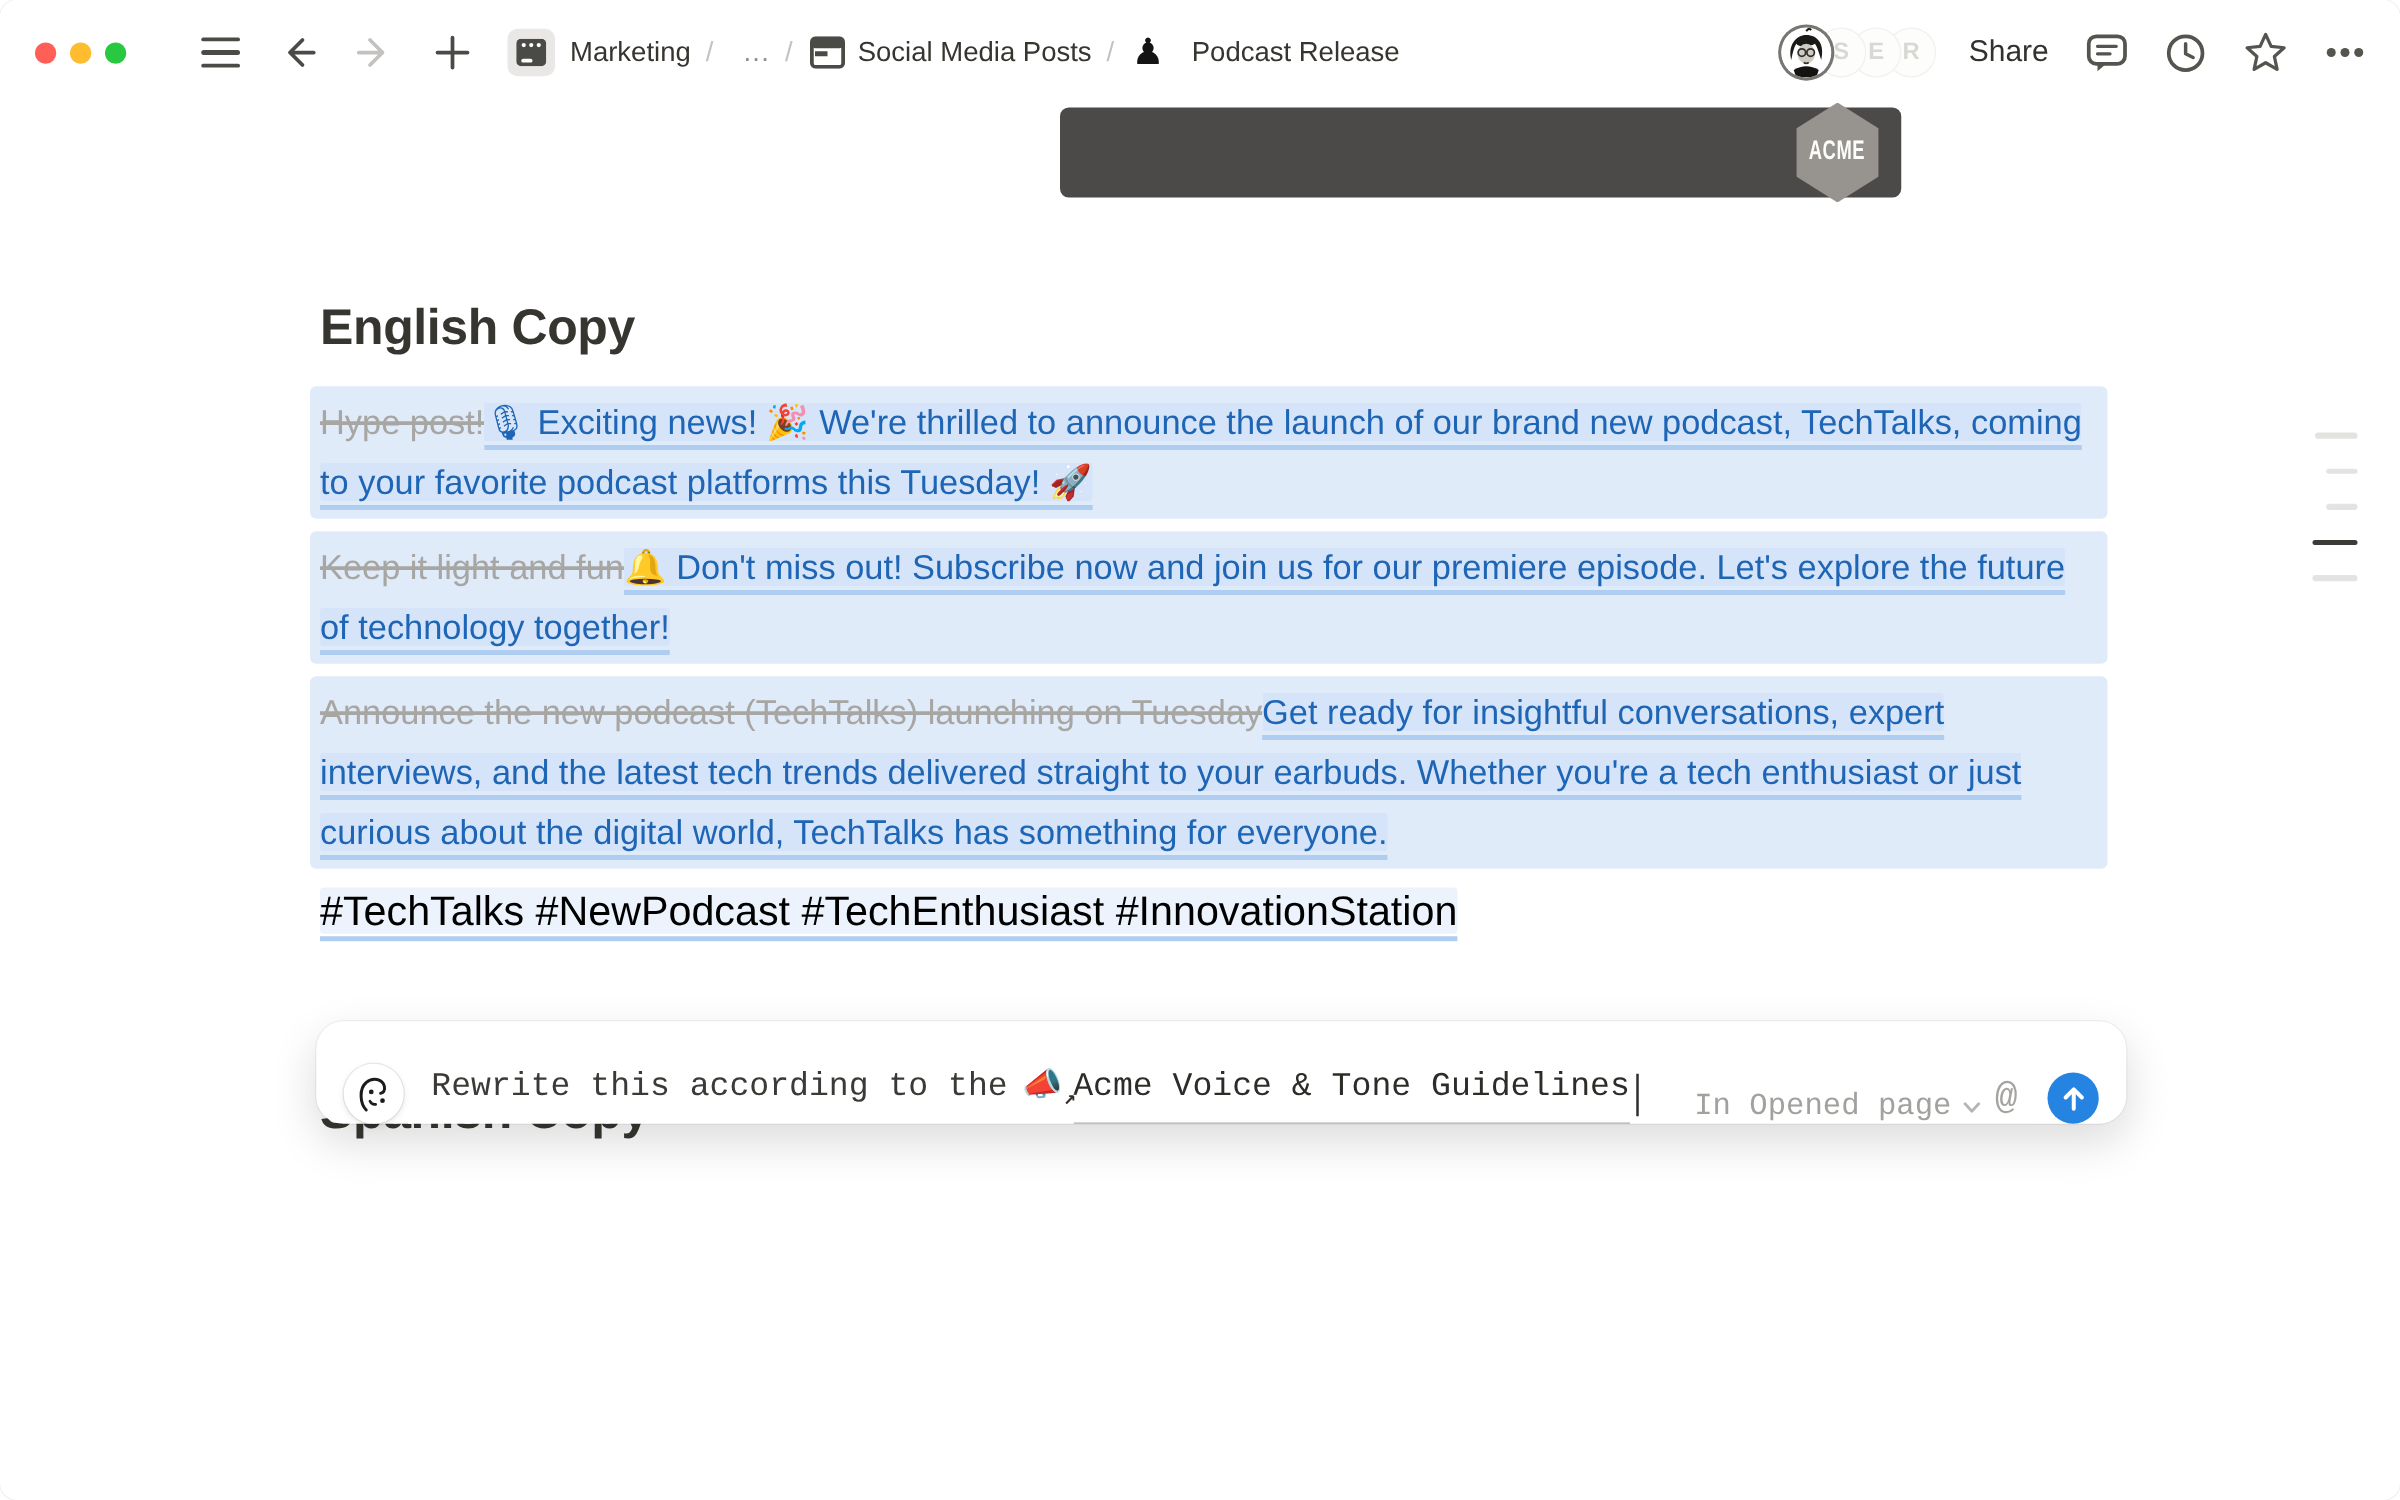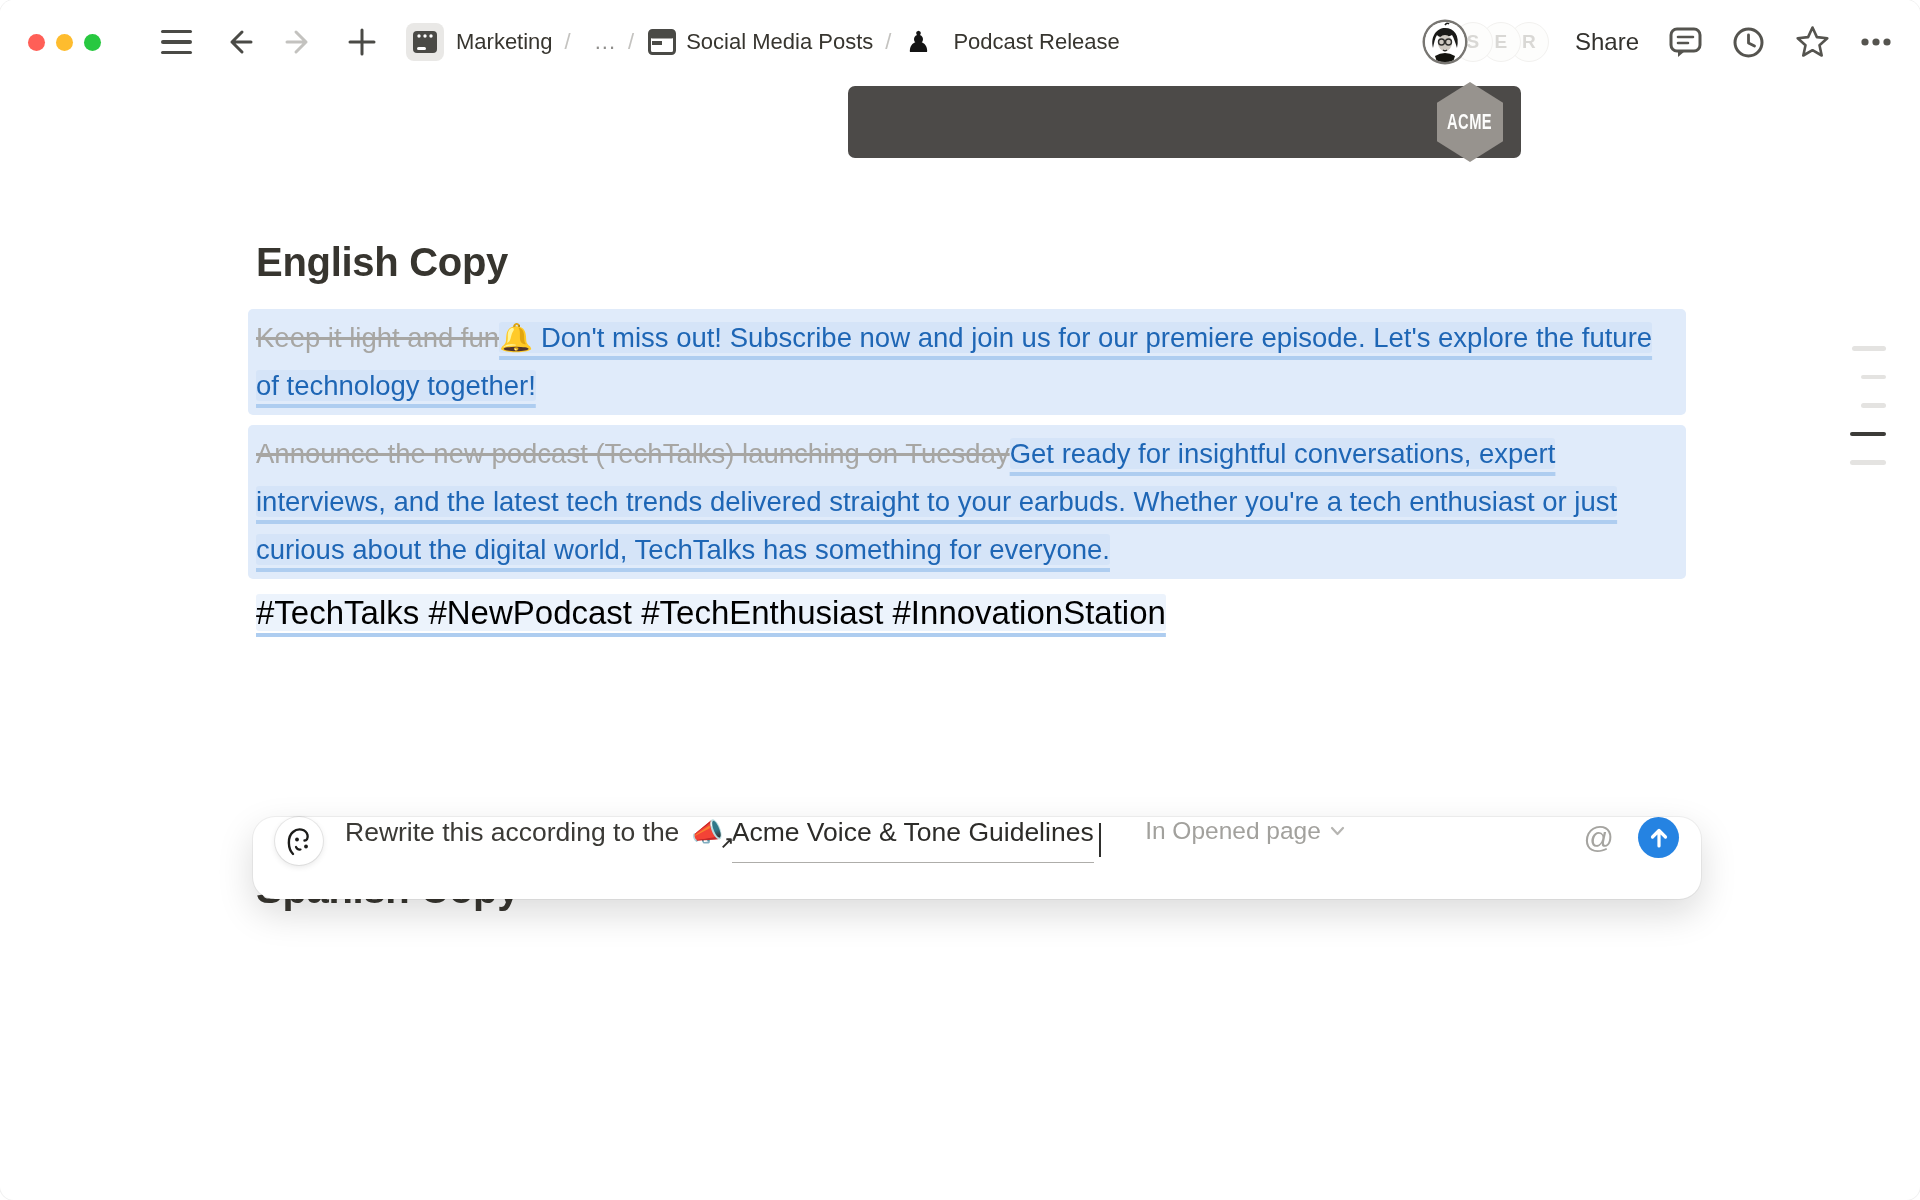--- a/index.html
+++ b/index.html
@@ -63,22 +63,23 @@
     -webkit-box-decoration-break:clone; box-decoration-break:clone;
   }
   .hashtags-line { margin:3px -8px 0; padding:0 8px; font-size:33px; line-height:48px; }
   .hashtags-line .ins { background:#ecf3fc; }
 
   .next-heading { position:absolute; left:256px; top:867px; font-size:40px; font-weight:700; color:#37352f; z-index:1; letter-spacing:-0.3px; }
 
   
   .ai-bar {
     position:absolute; left:253px; top:817px; width:1448px; height:82px; background:#ffffff;
-    border-radius:22px; z-index:5; display:flex; align-items:flex-start; padding:0 22px;
+    border-radius:22px; z-index:5; display:flex; align-items:flex-end; padding:0 22px;
     box-shadow:0 0 0 1px rgba(15,15,15,0.05), 0 14px 36px rgba(15,15,15,0.15);
+    font-family:Liberation Mono, monospace;
   }
   .ai-face {
     width:48px; height:48px; border-radius:50%; flex:none; margin-right:22px;
     box-shadow:0 0 0 1px rgba(0,0,0,0.08), 0 2px 6px rgba(0,0,0,0.10);
     display:flex; align-items:center; justify-content:center; background:#fff;
   }
   .prompt { font-size:26.5px; color:#3b3a36; display:flex; align-items:baseline; white-space:nowrap; }
   .mention-emoji { position:relative; font-size:26px; margin:0 8px 0 12px; }
   .mention-emoji .link-arrow { position:absolute; right:-10px; bottom:-4px; font-size:16px; font-weight:700; color:#2f2e2b; text-shadow:0 0 3px #fff,0 0 3px #fff; }
   .mention { font-weight:500; color:#2d2c29; border-bottom:1.6px solid #aeadaa; padding-bottom:14px; cursor:pointer; }
@@ -206,20 +207,21 @@
 
   <div class="banner">
     <div class="hexbadge">
       <span>ACME</span>
     </div>
   </div>
 
   <div class="doc">
     <div class="h-title">English Copy</div>
 
+    <div class="block"><span class="del">Hype post!</span><span class="ins">🎙 Exciting news! 🎉 We're thrilled to announce the launch of our brand new podcast, TechTalks, coming to your favorite podcast platforms this Tuesday! 🚀</span></div>
 
     <div class="block"><span class="del">Keep it light and fun</span><span class="ins">🔔 Don't miss out! Subscribe now and join us for our premiere episode. Let's explore the future of technology together!</span></div>
 
     <div class="block"><span class="del">Announce the new podcast (TechTalks) launching on Tuesday</span><span class="ins">Get ready for insightful conversations, expert interviews, and the latest tech trends delivered straight to your earbuds. Whether you're a tech enthusiast or just curious about the digital world, TechTalks has something for everyone.</span></div>
 
     <div class="hashtags-line"><span class="ins">#TechTalks #NewPodcast #TechEnthusiast #InnovationStation</span></div>
   </div>
 
   <div class="next-heading">Spanish Copy</div>
 

